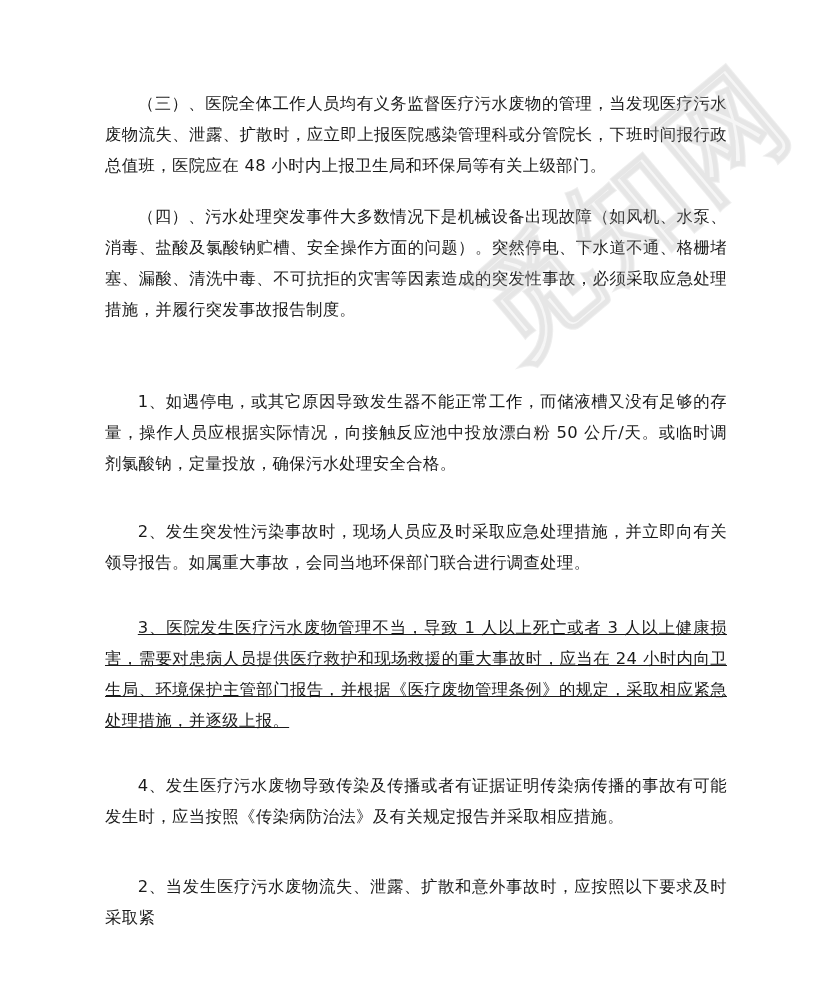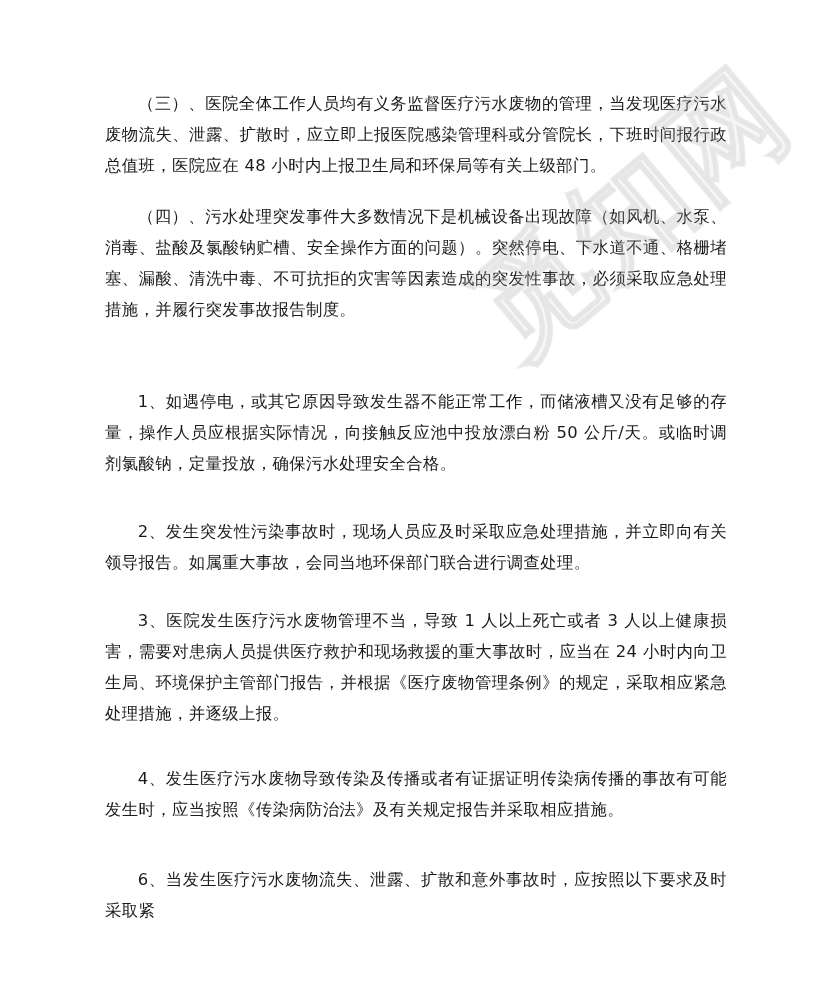--- a/index.html
+++ b/index.html
@@ -33,22 +33,22 @@
       font-size: 16.4px;
       line-height: 31px;
       text-indent: 2em;
       text-align: justify;
       letter-spacing: 0.35px;
       word-break: break-all;
     }
     .para.p1 { margin-bottom: 20px; }
     .para.p2 { margin-bottom: 61px; }
     .para.p3 { margin-bottom: 37px; }
-    .para.p4 { margin-bottom: 27px; }
-    .para.p5 { margin-bottom: 34px; }
+    .para.p4 { margin-bottom: 34px; }
+    .para.p5 { margin-bottom: 34px; text-decoration: underline; }
     .para.p6 { }
     .watermark {
       position: absolute;
       left: 440px;
       top: 270px;
       transform: rotate(-40deg);
       transform-origin: left top;
       font-size: 118px;
       font-weight: bold;
       color: rgba(180, 180, 180, 0.12);
@@ -63,16 +63,16 @@
 <body>
 
 <div class="page">
   <div class="content">
     <p class="para p1">（三）、医院全体工作人员均有义务监督医疗污水废物的管理，当发现医疗污水废物流失、泄露、扩散时，应立即上报医院感染管理科或分管院长，下班时间报行政总值班，医院应在 48 小时内上报卫生局和环保局等有关上级部门。</p>
     <p class="para p2">（四）、污水处理突发事件大多数情况下是机械设备出现故障（如风机、水泵、消毒、盐酸及氯酸钠贮槽、安全操作方面的问题）。突然停电、下水道不通、格栅堵塞、漏酸、清洗中毒、不可抗拒的灾害等因素造成的突发性事故，必须采取应急处理措施，并履行突发事故报告制度。</p>
     <p class="para p3">1、如遇停电，或其它原因导致发生器不能正常工作，而储液槽又没有足够的存量，操作人员应根据实际情况，向接触反应池中投放漂白粉 50 公斤/天。或临时调剂氯酸钠，定量投放，确保污水处理安全合格。</p>
     <p class="para p4">2、发生突发性污染事故时，现场人员应及时采取应急处理措施，并立即向有关领导报告。如属重大事故，会同当地环保部门联合进行调查处理。</p>
     <p class="para p5">3、医院发生医疗污水废物管理不当，导致 1 人以上死亡或者 3 人以上健康损害，需要对患病人员提供医疗救护和现场救援的重大事故时，应当在 24 小时内向卫生局、环境保护主管部门报告，并根据《医疗废物管理条例》的规定，采取相应紧急处理措施，并逐级上报。</p>
     <p class="para p6">4、发生医疗污水废物导致传染及传播或者有证据证明传染病传播的事故有可能发生时，应当按照《传染病防治法》及有关规定报告并采取相应措施。</p>
-    <p class="para p7">6、当发生医疗污水废物流失、泄露、扩散和意外事故时，应按照以下要求及时采取紧</p>
+    <p class="para p7">2、当发生医疗污水废物流失、泄露、扩散和意外事故时，应按照以下要求及时采取紧</p>
   </div>
   <div class="watermark">觅知网</div>
 </div>
 
 </body></html>

